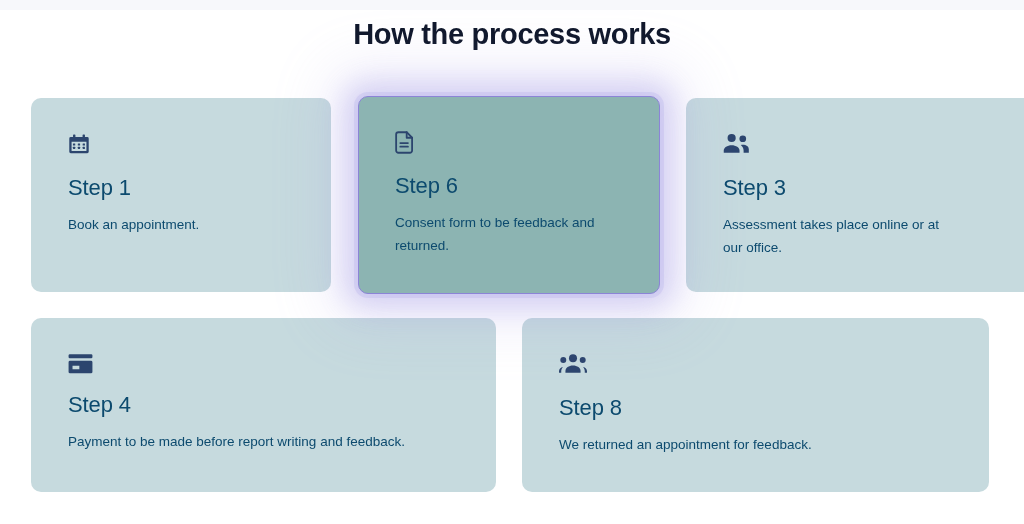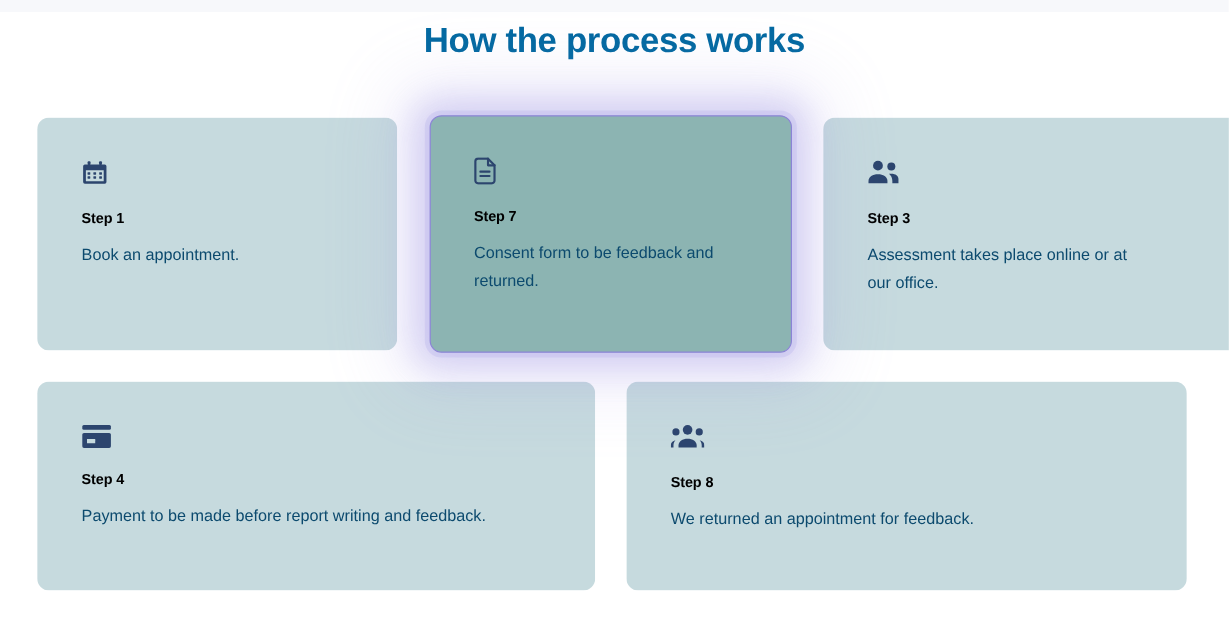--- a/index.html
+++ b/index.html
@@ -26,21 +26,21 @@
 
   #page-title {
     position: absolute;
     top: 18px;
     left: 0;
     width: 1024px;
     text-align: center;
     font-size: 29px;
     font-weight: bold;
     letter-spacing: -0.3px;
-    color: #0369a1;
+    color: #0f172a;
   }
 
   #cards-area {
     position: absolute;
     top: 96px;
     left: 0;
     width: 1024px;
     height: 410px;
   }
 
@@ -72,23 +72,23 @@
 
   .card-icon {
     height: 24px;
     margin-bottom: 18px;
     display: block;
     color: #2c456e;
   }
   .card-icon svg { display: block; }
 
   .card-title {
-    font-size: 12px;
-    font-weight: bold;
-    color: #000000;
+    font-size: 22px;
+    font-weight: normal;
+    color: #0c4a6e;
     letter-spacing: -0.1px;
     margin-bottom: 12px;
   }
 
   .card-desc {
     font-size: 13.5px;
     line-height: 23px;
     color: #0c4a6e;
     max-width: 230px;
   }
@@ -126,21 +126,21 @@
 
   <div class="card active" id="card-2">
     <span class="card-icon">
       <svg width="19" height="23" viewBox="0 0 20 24" fill="none" stroke="currentColor" stroke-width="1.9" stroke-linecap="round" stroke-linejoin="round" aria-hidden="true">
         <path d="M12.3 1.2H3.6A2.4 2.4 0 0 0 1.2 3.6v16.8a2.4 2.4 0 0 0 2.4 2.4h12a2.4 2.4 0 0 0 2.4-2.4V7z"></path>
         <path d="M12.3 1.2V7h5.7"></path>
         <path d="M5.6 12.6h8"></path>
         <path d="M5.6 16.4h8"></path>
       </svg>
     </span>
-    <div class="card-title">Step 7</div>
+    <div class="card-title">Step 6</div>
     <div class="card-desc">Consent form to be feedback and returned.</div>
   </div>
 
   <div class="card" id="card-3">
     <span class="card-icon">
       <svg width="26" height="21" viewBox="0 0 28 22" fill="currentColor" aria-hidden="true">
         <circle cx="9.3" cy="5.1" r="4.4"></circle>
         <path d="M0.8 21v-2.2c0-3.6 3.8-6 8.5-6s8.5 2.4 8.5 6V21z"></path>
         <circle cx="21.3" cy="5.9" r="3.6"></circle>
         <path d="M19.2 12.5c0.7-0.1 1.4-0.2 2.1-0.2 3.7 0 6.5 1.9 6.5 4.8V21h-5.6v-2.2c0-2.6-1.2-4.8-3-6.3z"></path>

